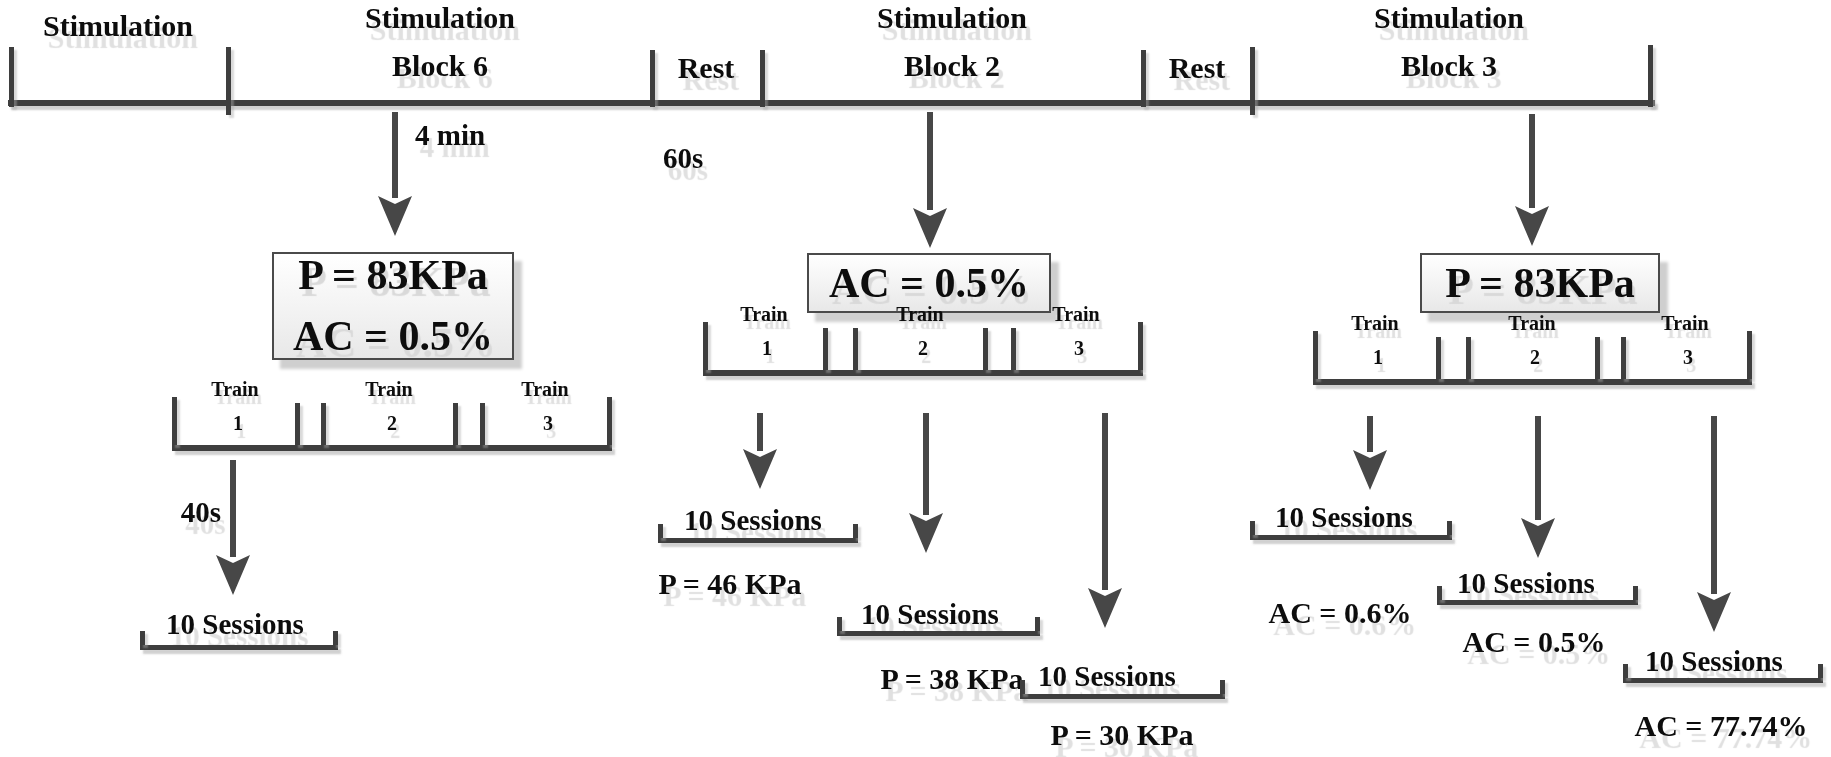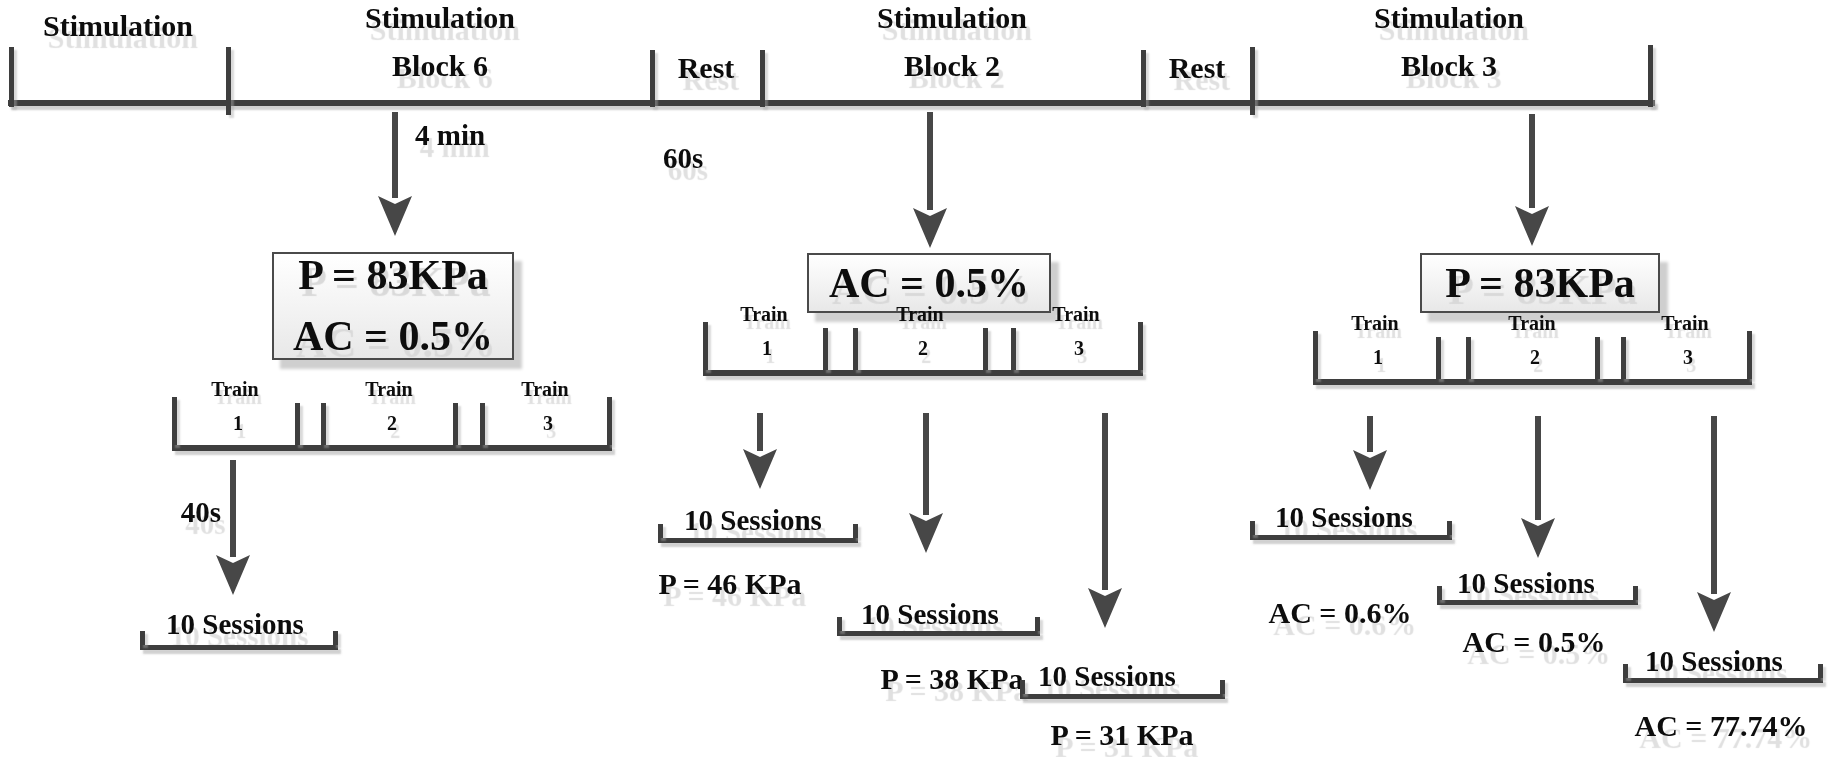--- a/index.html
+++ b/index.html
@@ -142,21 +142,21 @@
   <div class="t c fs29" style="left:930px;top:599px;">10 Sessions</div>
   <div class="hline" style="left:837px;top:631px;width:203px;height:5px;"></div>
   <div class="vline" style="left:837px;top:617px;height:14px;"></div>
   <div class="vline" style="left:1035px;top:617px;height:14px;"></div>
   <div class="t c fs30" style="left:932px;top:663px;margin-left:20px;">P = 38 KPa</div>
 
   <div class="t c fs29" style="left:1107px;top:661px;">10 Sessions</div>
   <div class="hline" style="left:1020px;top:694px;width:205px;height:5px;"></div>
   <div class="vline" style="left:1020px;top:680px;height:14px;"></div>
   <div class="vline" style="left:1220px;top:680px;height:14px;"></div>
-  <div class="t c fs30" style="left:1122px;top:719px;">P = 31 KPa</div>
+  <div class="t c fs30" style="left:1122px;top:719px;">P = 30 KPa</div>
 
   <div class="hline" style="left:1313px;top:379px;width:439px;"></div>
   <div class="vline" style="left:1313px;top:331px;height:48px;"></div>
   <div class="vline" style="left:1436px;top:337px;height:42px;"></div>
   <div class="vline" style="left:1466px;top:337px;height:42px;"></div>
   <div class="vline" style="left:1595px;top:337px;height:42px;"></div>
   <div class="vline" style="left:1621px;top:337px;height:42px;"></div>
   <div class="vline" style="left:1747px;top:331px;height:48px;"></div>
   <div class="t c fs28" style="left:1375px;top:313px;">Train</div>
   <div class="t c fs28" style="left:1378px;top:347px;">1</div>

